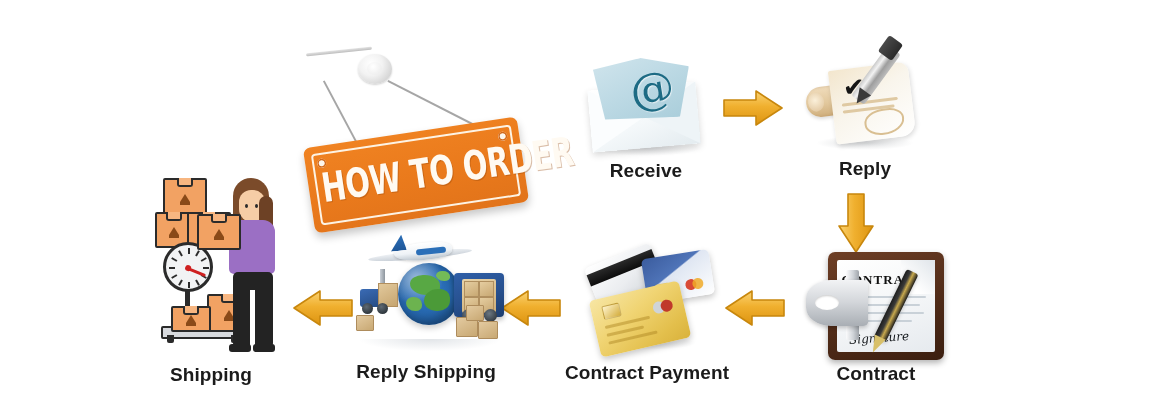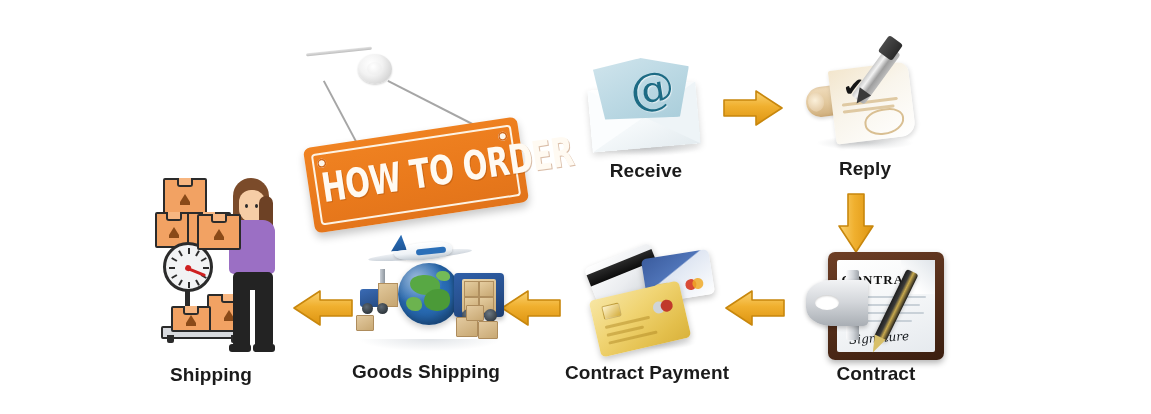--- a/index.html
+++ b/index.html
@@ -773,21 +773,21 @@
       <div class="truck-wheel" style="left:8px;"></div>
       <div class="truck-wheel" style="left:30px;"></div>
     </div>
 
     <div class="ship-box" style="left:106px; top:74px; width:20px; height:18px;"></div>
     <div class="ship-box" style="left:128px; top:78px; width:18px; height:16px;"></div>
     <div class="ship-box" style="left:116px; top:62px; width:16px; height:14px;"></div>
     <div class="ship-box" style="left:6px; top:72px; width:16px; height:14px;"></div>
     <div class="ship-floor"></div>
   </div>
-  <div class="step-label" style="left:306px; top:361px;">Goods Shipping</div>
+  <div class="step-label" style="left:306px; top:361px;">Reply Shipping</div>
 
   <div class="arrow" style="left:292px; top:288px;">
     <svg width="62" height="40" viewBox="0 0 62 40">
       <path d="M60,12 L28,12 L28,3 L2,20 L28,37 L28,28 L60,28 Z" fill="url(#ag3)" stroke="#c8870d" stroke-width="1.6" stroke-linejoin="round"></path>
     </svg>
   </div>
 
   <div id="art-received" class="art">
 
     <div class="rbox" style="left:8px; top:2px; width:40px; height:34px;">

